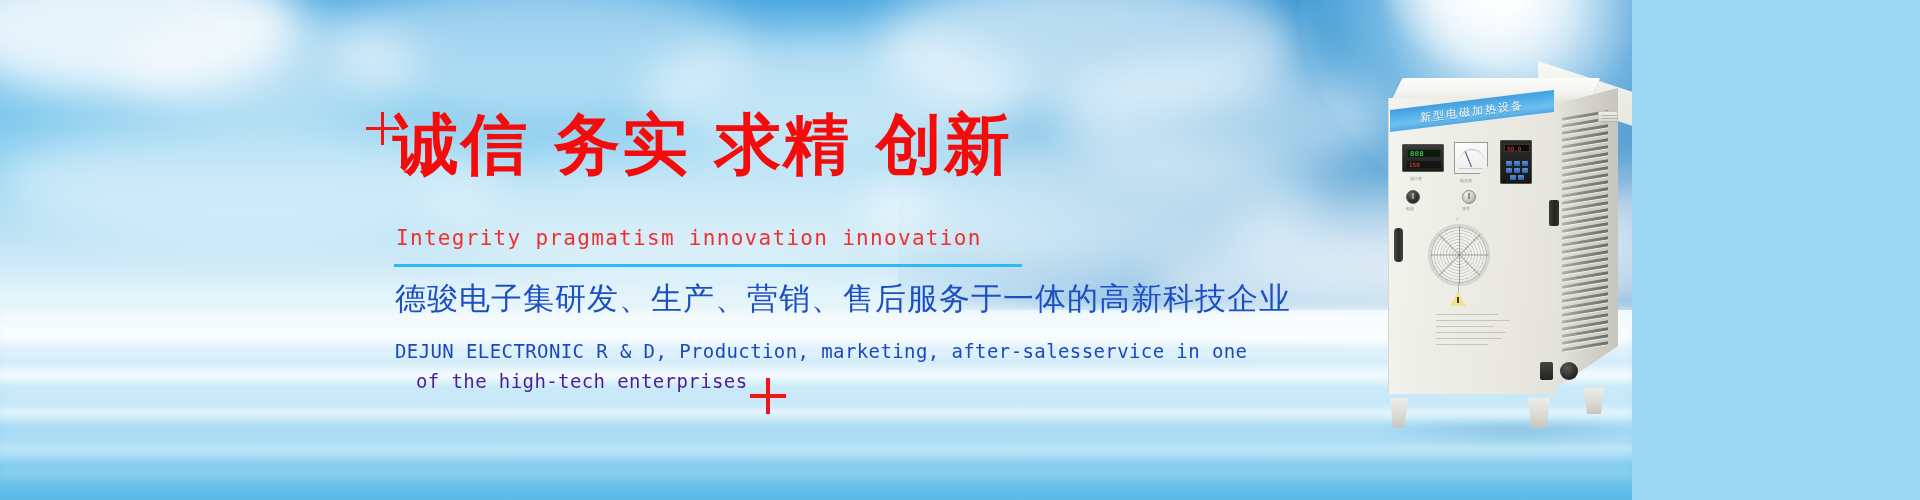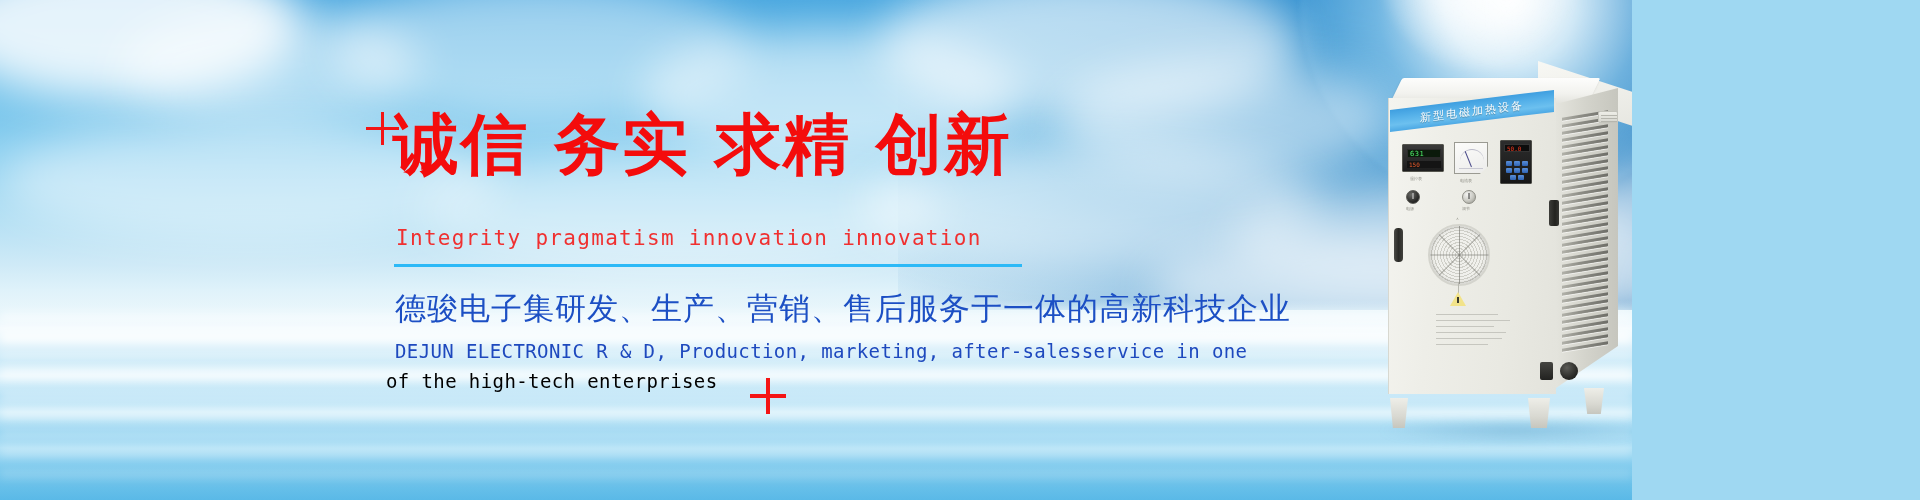--- a/index.html
+++ b/index.html
@@ -85,33 +85,33 @@
   .subline {
     position:absolute; left:396px; top:226px;
     font-family:"DejaVu Sans Mono","Liberation Mono",monospace;
     font-size:21px; color:#f03030; letter-spacing:1.3px; white-space:nowrap;
   }
   .rule {
     position:absolute; left:394px; top:264px;
     width:628px; height:3px; background:#2cb9f7;
   }
   .cnline {
-    position:absolute; left:395px; top:288px;
+    position:absolute; left:395px; top:278px;
     font-family:Liberation Sans, sans-serif;
     font-size:31px; color:#1c4fc4; letter-spacing:1px; white-space:nowrap;
   }
   .enline1 {
     position:absolute; left:395px; top:340px;
     font-family:"DejaVu Sans Mono","Liberation Mono",monospace;
     font-size:19px; color:#1e49be; letter-spacing:.4px; white-space:nowrap;
   }
   .enline2 {
-    position:absolute; left:386px; top:370px;
+    position:absolute; left:416px; top:370px;
     font-family:"DejaVu Sans Mono","Liberation Mono",monospace;
-    font-size:19px; color:#000000; letter-spacing:.4px; white-space:nowrap;
+    font-size:19px; color:#4c1d95; letter-spacing:.4px; white-space:nowrap;
   }
 
   
   .plus { position:absolute; }
   .plus i { position:absolute; background:#f41414; display:block; }
   .plus.p1 { left:366px; top:112px; width:33px; height:33px; }
   .plus.p1 i.h { left:0; top:15px; width:33px; height:3px; }
   .plus.p1 i.v { left:15px; top:0; width:3px; height:33px; }
   .plus.p2 { left:750px; top:378px; width:36px; height:36px; }
   .plus.p2 i.h { left:0; top:16px; width:36px; height:4px; }
@@ -442,21 +442,21 @@
     </div>
 
     <div class="topvent">
       <i style="top:3px"></i>
         <i style="top:6px"></i>
         <i style="top:9px"></i>
     </div>
 
     <div class="ctl-digital">
       <div class="scr">
-        <b>631</b>
+        <b>888</b>
       </div>
       <div class="row2">
         <b>150</b>
       </div>
     </div>
     <div class="ctl-caption" style="left:22px;top:98px;">温控表</div>
 
     <div class="ctl-gauge">
       <div class="arc"></div>
       <div class="tick"></div>

